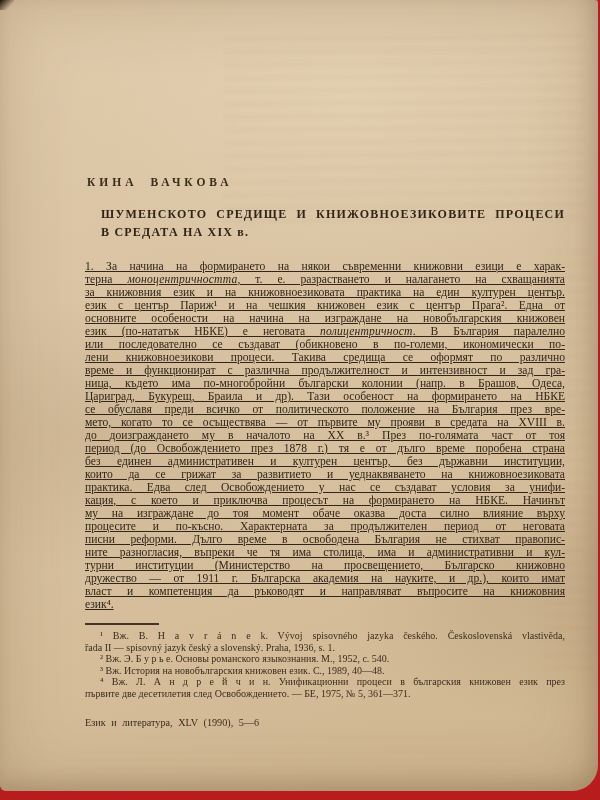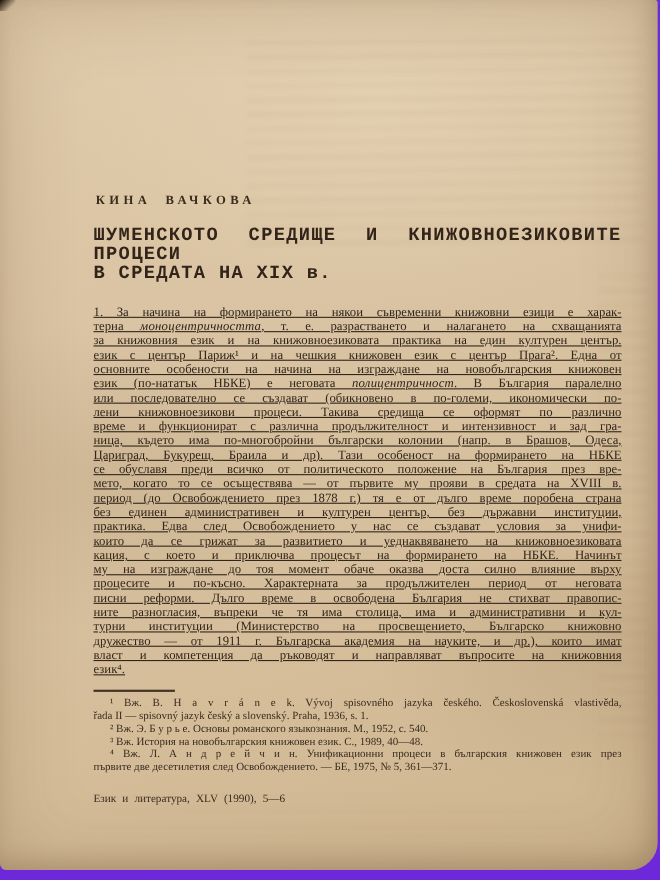--- a/index.html
+++ b/index.html
@@ -1,40 +1,40 @@
 <!DOCTYPE html>
 <html style="--paper: #d9c3a2; --ink: #32261a; --background: #1a1208;"><head>
 <meta charset="utf-8">
 <style>
   html,body{margin:0;padding:0;}
   body{width:600px;height:800px;overflow:hidden;background:#191309;
        font-family:"Liberation Serif","DejaVu Serif",serif;}
-  .scan{position:relative;width:600px;height:800px;background:#6d28d9;}
+  .scan{position:relative;width:600px;height:800px;background:#b91c1c;}
   .paper{position:absolute;left:0;top:0;width:598px;height:791px;
          background:
            radial-gradient(420px 260px at 58% 12%, rgba(236,220,190,.45), rgba(236,220,190,0) 70%),
            radial-gradient(300px 200px at 15% 55%, rgba(120,90,55,.10), rgba(120,90,55,0) 70%),
            radial-gradient(260px 180px at 88% 75%, rgba(120,90,55,.12), rgba(120,90,55,0) 70%),
            linear-gradient(163deg,#dfcaaa 0%,#d9c3a2 38%,#d5bd9a 72%,#cdb58f 100%);
          border-radius:2px 3px 26px 6px;
          box-shadow: inset 0 0 70px rgba(96,66,34,.22), inset -6px -8px 18px rgba(80,52,24,.18);}
   .paper::before{content:"";position:absolute;left:0;top:0;width:14px;height:10px;
          background:linear-gradient(135deg,#1a1208 0%,rgba(26,18,8,0) 70%);}
   
   .bleed-top{position:absolute;top:36px;right:14px;width:360px;height:190px;
          background:repeating-linear-gradient(180deg,rgba(128,98,66,.12) 0 3px,rgba(128,98,66,0) 3px 13px);
          filter:blur(2px);transform:skewY(-.6deg);opacity:.55;}
   .bleed-right{position:absolute;top:250px;right:8px;width:46px;height:420px;
          background:repeating-linear-gradient(180deg,rgba(128,98,66,.10) 0 3px,rgba(128,98,66,0) 3px 13px);
          filter:blur(2px);opacity:.5;}
   .content{position:absolute;left:85px;top:176px;width:480px;color:var(--ink,#32261a);}
   .author{font-size:11.5px;letter-spacing:4px;word-spacing:6px;font-weight:bold;
           color:#3a2c1e;margin:0 0 18px 2px;}
-  .title{font-weight:bold;font-size:17px;line-height:17px;letter-spacing:1.2px;
-         margin:0 0 19px 0;color:#33241a;font-family:Liberation Mono, monospace;}
+  .title{font-weight:bold;font-size:12px;line-height:17px;letter-spacing:1.2px;
+         margin:0 0 19px 16px;color:#33241a;}
   .title .tl1{text-align:justify;text-align-last:justify;}
   .title .tl2{margin-top:1px;}
   .body{font-size:11.6px;line-height:13px;}
   .bodyline{text-align:justify;text-align-last:justify;white-space:nowrap;text-decoration:underline;}
   .bodyline.last{text-align-last:left;}
   .bodyline i{letter-spacing:.2px;}
   .fnrule{width:74px;height:2px;background:#453423;margin:12px 0 5px 0;border:0;}
   .footnotes{font-size:10px;line-height:11.6px;color:#3a2c1e;}
   .fnline{text-align:justify;white-space:nowrap;}
   .fnline.ind{padding-left:15px;}
@@ -61,24 +61,25 @@
           <div class="bodyline"><span>език с център Париж¹ и на чешкия книжовен език с център Прага². Една от</span></div>
           <div class="bodyline"><span>основните особености на начина на изграждане на новобългарския книжовен</span></div>
           <div class="bodyline"><span>език (по-нататък НБКЕ) е неговата </span><i>полицентричност</i><span>. В България паралелно</span></div>
           <div class="bodyline"><span>или последователно се създават (обикновено в по-големи, икономически по-</span></div>
           <div class="bodyline"><span>лени книжовноезикови процеси. Такива средища се оформят по различно</span></div>
           <div class="bodyline"><span>време и функционират с различна продължителност и интензивност и зад гра-</span></div>
           <div class="bodyline"><span>ница, където има по-многобройни български колонии (напр. в Брашов, Одеса,</span></div>
           <div class="bodyline"><span>Цариград, Букурещ, Браила и др). Тази особеност на формирането на НБКЕ</span></div>
           <div class="bodyline"><span>се обуславя преди всичко от политическото положение на България през вре-</span></div>
           <div class="bodyline"><span>мето, когато то се осъществява — от първите му прояви в средата на XVIII в.</span></div>
+          <div class="bodyline"><span>до доизграждането му в началото на XX в.³ През по-голямата част от тоя</span></div>
           <div class="bodyline"><span>период (до Освобождението през 1878 г.) тя е от дълго време поробена страна</span></div>
           <div class="bodyline"><span>без единен административен и културен център, без държавни институции,</span></div>
+          <div class="bodyline"><span>които да се грижат за развитието и уеднаквяването на книжовноезиковата</span></div>
           <div class="bodyline"><span>практика. Едва след Освобождението у нас се създават условия за унифи-</span></div>
-          <div class="bodyline"><span>които да се грижат за развитието и уеднаквяването на книжовноезиковата</span></div>
           <div class="bodyline"><span>кация, с което и приключва процесът на формирането на НБКЕ. Начинът</span></div>
           <div class="bodyline"><span>му на изграждане до тоя момент обаче оказва доста силно влияние върху</span></div>
           <div class="bodyline"><span>процесите и по-късно. Характерната за продължителен период от неговата</span></div>
           <div class="bodyline"><span>писни реформи. Дълго време в освободена България не стихват правопис-</span></div>
           <div class="bodyline"><span>ните разногласия, въпреки че тя има столица, има и административни и кул-</span></div>
           <div class="bodyline"><span>турни институции (Министерство на просвещението, Българско книжовно</span></div>
           <div class="bodyline"><span>дружество — от 1911 г. Българска академия на науките, и др.), които имат</span></div>
           <div class="bodyline"><span>власт и компетенция да ръководят и направляват въпросите на книжовния</span></div>
           <div class="bodyline last"><span>език⁴.</span></div>
         </div>

